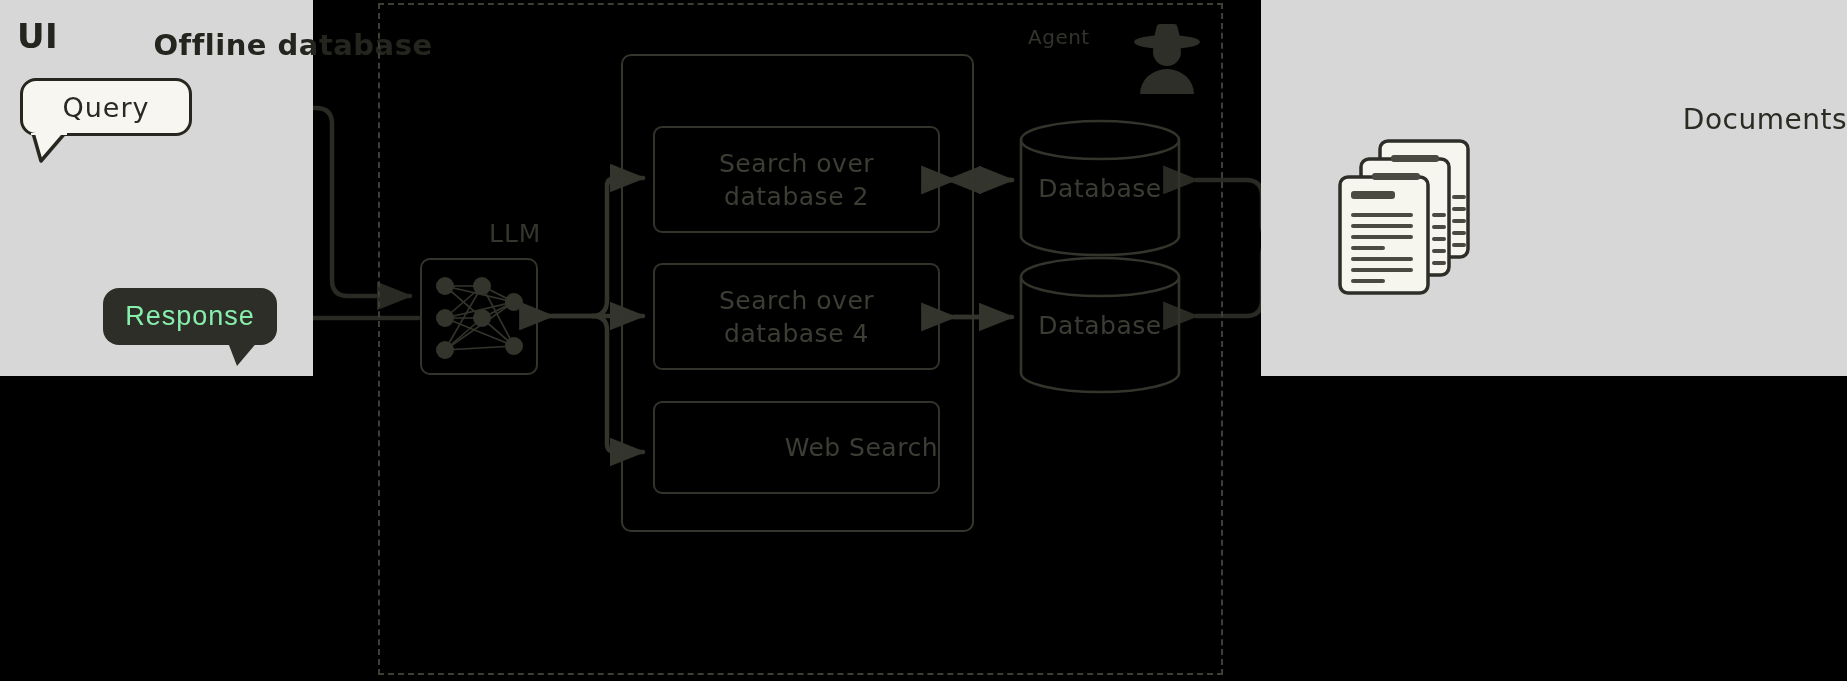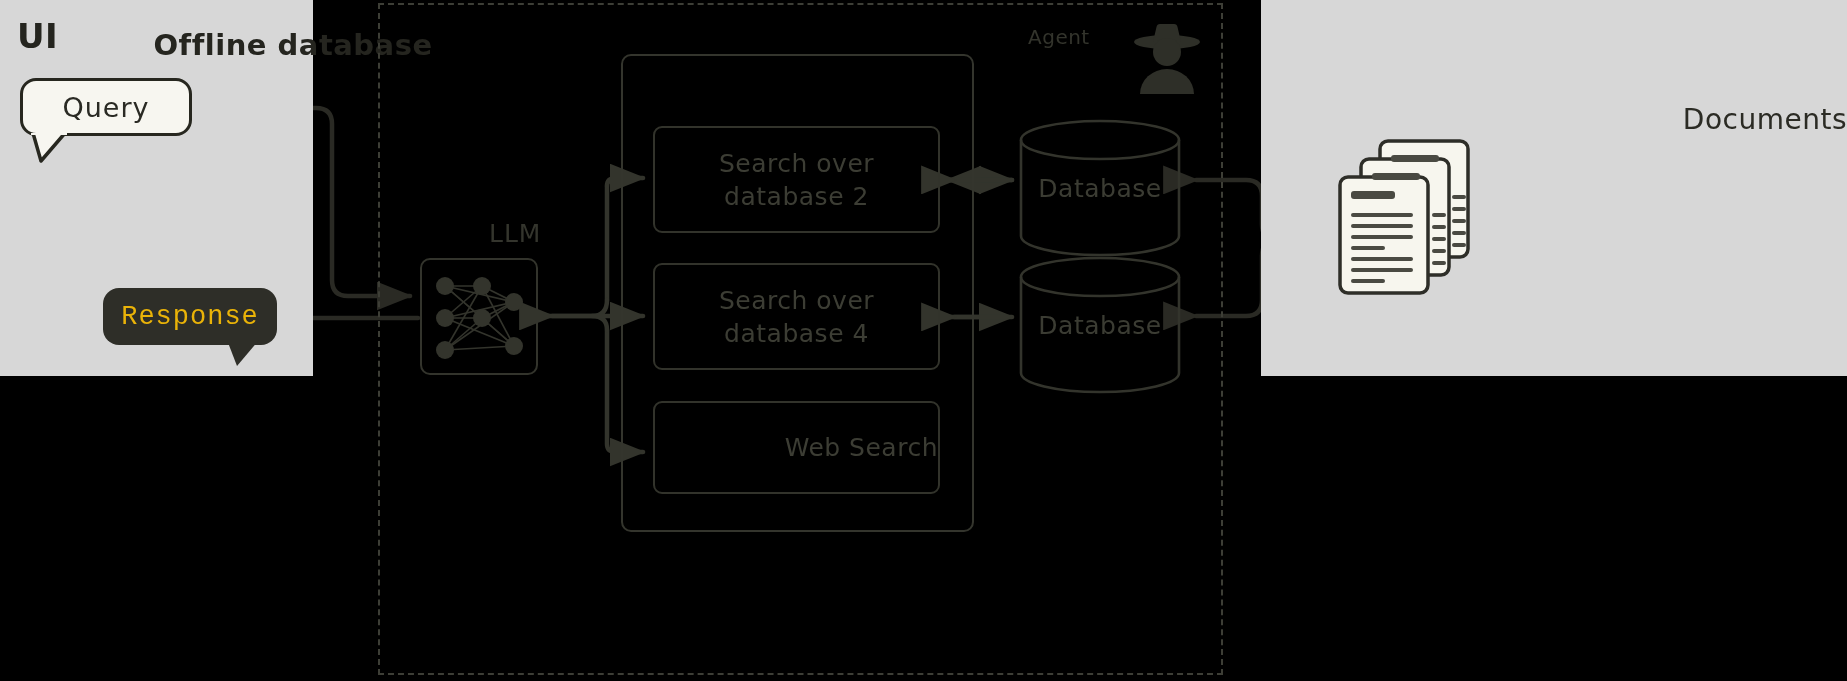--- a/index.html
+++ b/index.html
@@ -27,21 +27,21 @@
   #query-label{font-size:27px;color:#2a2a24;font-family:"DejaVu Sans",sans-serif;
     letter-spacing:1px;}
   #query-tail{position:absolute;left:31px;top:133px;width:36px;height:30px;}
 
   
   #response-bubble{
     position:absolute;left:103px;top:288px;width:174px;height:57px;
     background:#2e2e28;border-radius:16px;
     display:flex;align-items:center;justify-content:center;
   }
-  #response-label{font-size:27px;color:#eab308;font-family:Liberation Mono, monospace;
+  #response-label{font-size:27px;color:#86efac;font-family:Liberation Sans, sans-serif;
     letter-spacing:1px;}
   #response-tail{position:absolute;left:225px;top:340px;width:36px;height:30px;}
 
   
   #agent-region{
     position:absolute;left:378px;top:3px;width:845px;height:672px;
     border:2.5px dashed #3d3e36;box-sizing:border-box;
   }
   #agent-label{
     position:absolute;left:1028px;top:25px;font-size:20px;color:#33342c;

